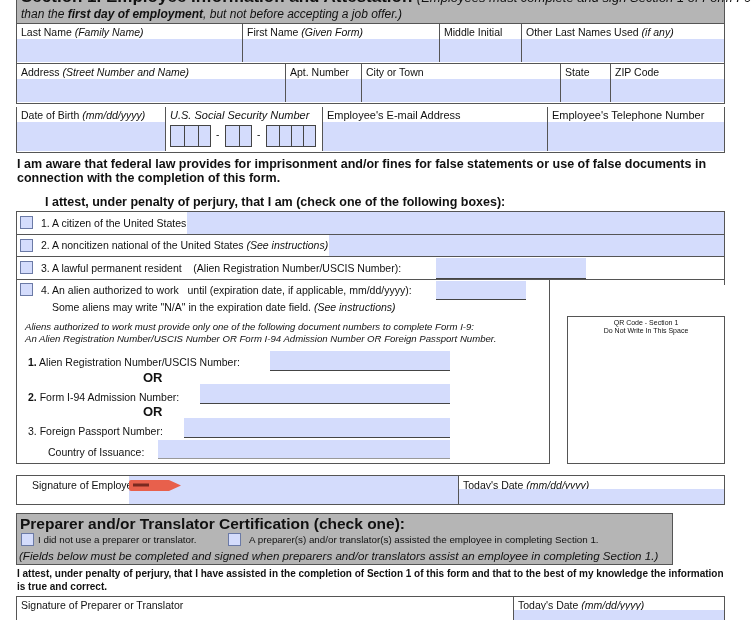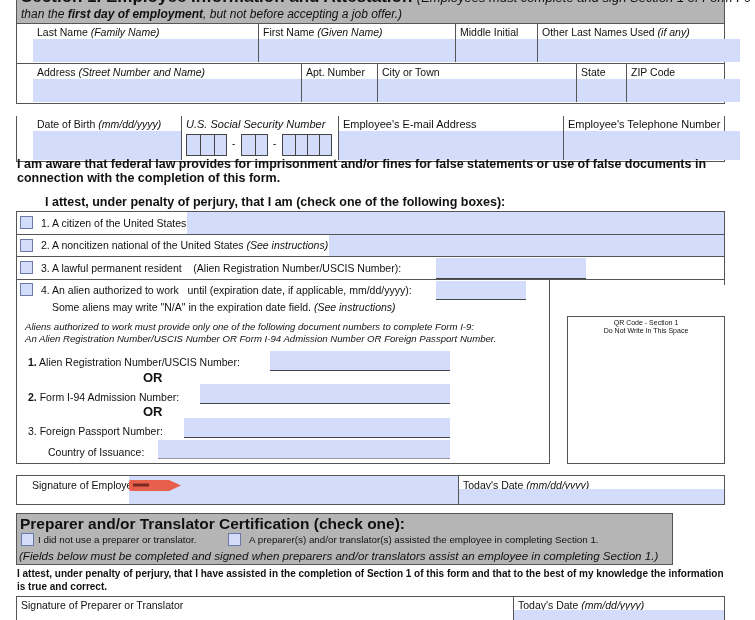--- a/index.html
+++ b/index.html
@@ -1,21 +1,21 @@
 <!DOCTYPE html>
 <html><head>
 <meta charset="utf-8">
 <style>
   html, body { margin:0; padding:0; background:#fff; }
   body { width:755px; height:620px; overflow:hidden; position:relative; font-family:"Liberation Sans", sans-serif; color:#111; }
   .abs { position:absolute; box-sizing:border-box; }
   .field-bg { background:#d4dcfc; }
   .lbl { font-size:10.5px; color:#111; white-space:nowrap; }
   .lbl i { font-style:italic; }
-  .cell { position:absolute; box-sizing:border-box; border-right:1px solid #555;margin-left:16px; }
+  .cell { position:absolute; box-sizing:border-box; border-right:1px solid #555; }
   .cell .cap { position:absolute; left:4px; top:2px; font-size:10.5px; white-space:nowrap; }
   .cell .inp { position:absolute; left:0; right:0; bottom:0; background:#d4dcfc; border:none; outline:none; }
   .hdr { background:#b5b5b5; border:1px solid #555; }
   .bold { font-weight:bold; }
   .cb { position:absolute; width:13px; height:13px; background:#d4dcfc; border:1px solid #6b7aa6; box-sizing:border-box; }
   .uline { position:absolute; background:#d4dcfc; border-bottom:1px solid #444; box-sizing:border-box; }
   .ssn-box { position:absolute; background:#d4dcfc; border:1px solid #444; box-sizing:border-box; top:0; height:22px; }
   .ssn-div { position:absolute; top:0; bottom:0; width:1px; background:#444; }
 </style>
 </head>
@@ -30,21 +30,21 @@
     <span>than the </span><b>first day of employment</b><span>, but not before accepting a job offer.)</span>
   </div>
 </div>
 
 <div class="abs" style="left:16px; top:24px; width:709px; height:40px; border:1px solid #555; border-top:none;">
   <div class="cell" style="left:0; width:226px; height:38px;">
     <div class="cap"><span>Last Name </span><i>(Family Name)</i></div>
     <input class="inp" style="top: 15px;">
   </div>
   <div class="cell" style="left:226px; width:197px; height:38px;">
-    <div class="cap"><span>First Name </span><i>(Given Name)</i></div>
+    <div class="cap"><span>First Name </span><i>(Given Form)</i></div>
     <input class="inp" style="top: 15px;">
   </div>
   <div class="cell" style="left:505px; width:202px; height:38px; border-right:none;">
     <div class="cap"><span>Other Last Names Used </span><i>(if any)</i></div>
     <input class="inp" style="top: 15px;">
   </div>
   <div class="cell" style="left:423px; width:82px; height:38px;">
     <div class="cap">Middle Initial</div>
     <input class="inp" style="top: 15px;">
   </div>
@@ -66,21 +66,21 @@
   <div class="cell" style="left:544px; width:50px; height:38px;">
     <div class="cap">State</div>
     <input class="inp" style="top: 15px;">
   </div>
   <div class="cell" style="left:594px; width:113px; height:38px; border-right:none;">
     <div class="cap">ZIP Code</div>
     <input class="inp" style="top: 15px;">
   </div>
 </div>
 
-<div class="abs" style="left:16px; top:116px; width:709px; height:46px; border:1px solid #555; border-top:none;">
+<div class="abs" style="left:16px; top:107px; width:709px; height:46px; border:1px solid #555; border-top:none;">
   <div class="cell" style="left:0; width:149px; height:44px;">
     <div class="cap"><span>Date of Birth </span><i>(mm/dd/yyyy)</i></div>
     <input class="inp" style="top: 15px;">
   </div>
   <div class="cell" style="left:149px; width:157px; height:44px;">
     <div class="cap" style="font-size:11px;font-style:italic;">U.S. Social Security Number</div>
     <div class="abs" style="left:4px; top:18px; width:150px; height:22px;">
       <div class="ssn-box" style="left:0; width:41px;">
         <div class="ssn-div" style="left:13px;"></div>
           <div class="ssn-div" style="left:27px;"></div>

